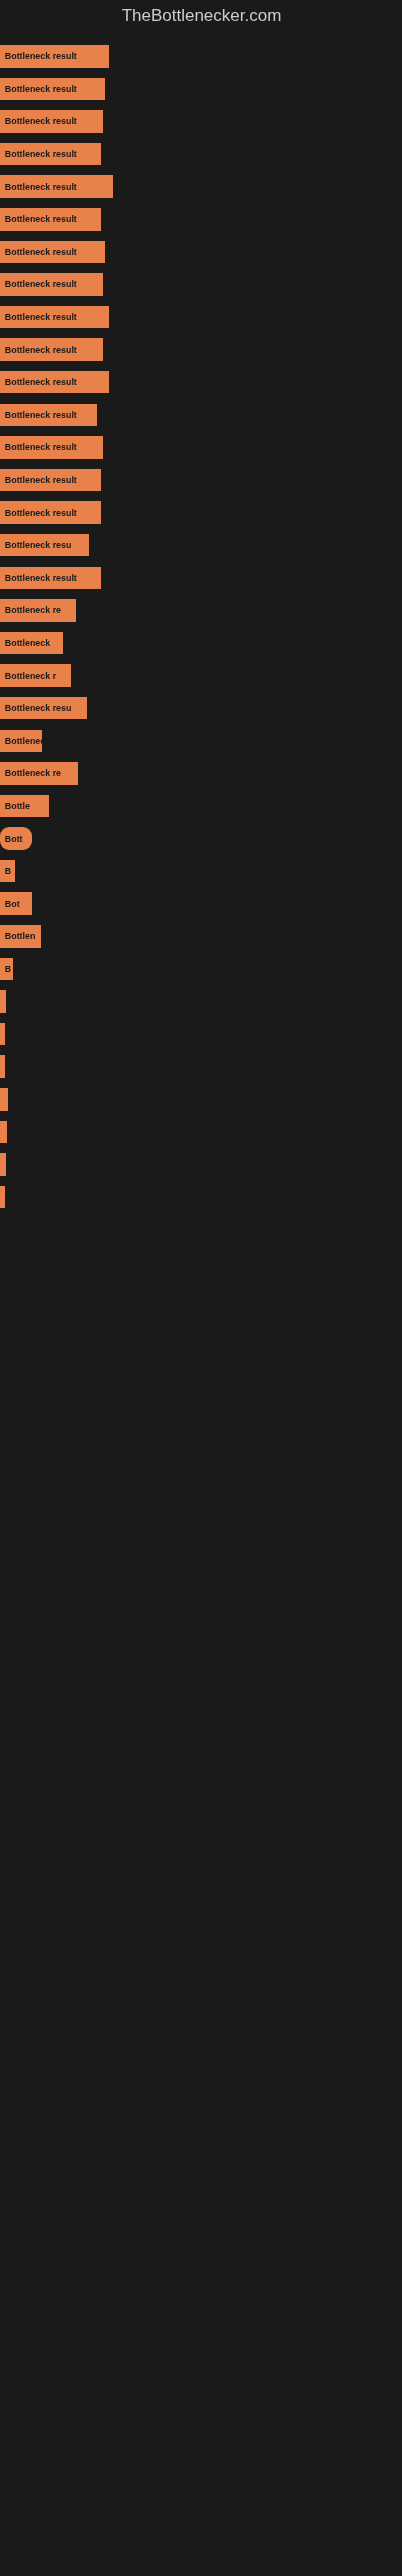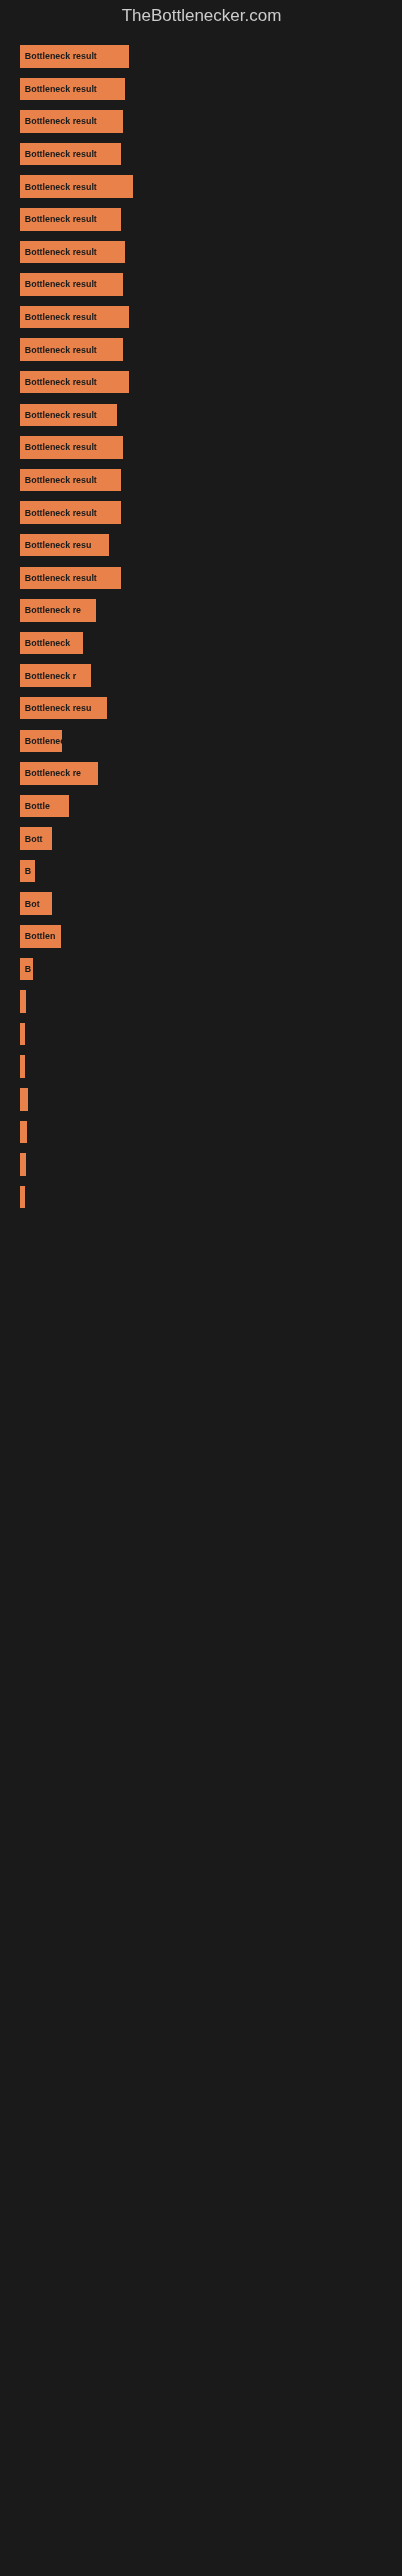--- a/index.html
+++ b/index.html
@@ -26,21 +26,20 @@
 
     .bars-container {
       padding: 8px 0;
     }
 
     .bar-row {
       display: flex;
       align-items: center;
       margin-bottom: 1.6px;
       height: 31px;
-      margin-left: 20px;
     }
 
     .bar {
       background-color: #e8824a;
       height: 22.5px;
       display: flex;
       align-items: center;
       padding-left: 4.8px;
       overflow: hidden;
       white-space: nowrap;
@@ -174,21 +173,21 @@
       <div class="bar" style="width: 78px;">
         <span class="bar-label">Bottleneck re</span>
       </div>
     </div>
     <div class="bar-row">
       <div class="bar" style="width: 49px;">
         <span class="bar-label">Bottle</span>
       </div>
     </div>
     <div class="bar-row">
-      <div class="bar" style="width: 32px;">
+      <div class="bar" style="width: 32px; border-radius: 9px;">
         <span class="bar-label">Bott</span>
       </div>
     </div>
     <div class="bar-row">
       <div class="bar" style="width: 14.5px;">
         <span class="bar-label">B</span>
       </div>
     </div>
     <div class="bar-row">
       <div class="bar" style="width: 32px;">

